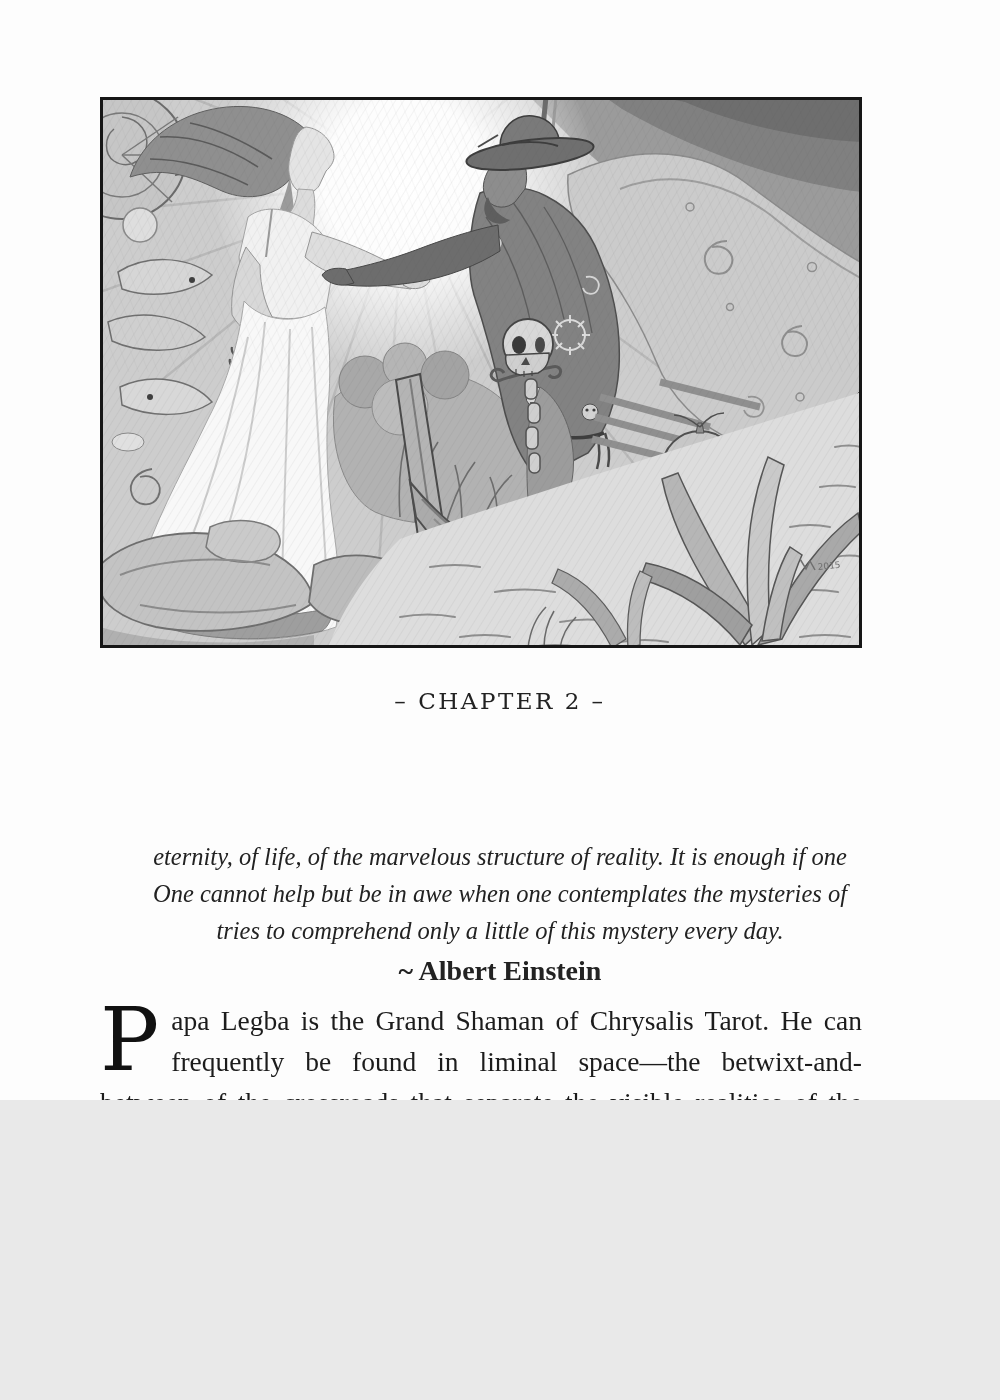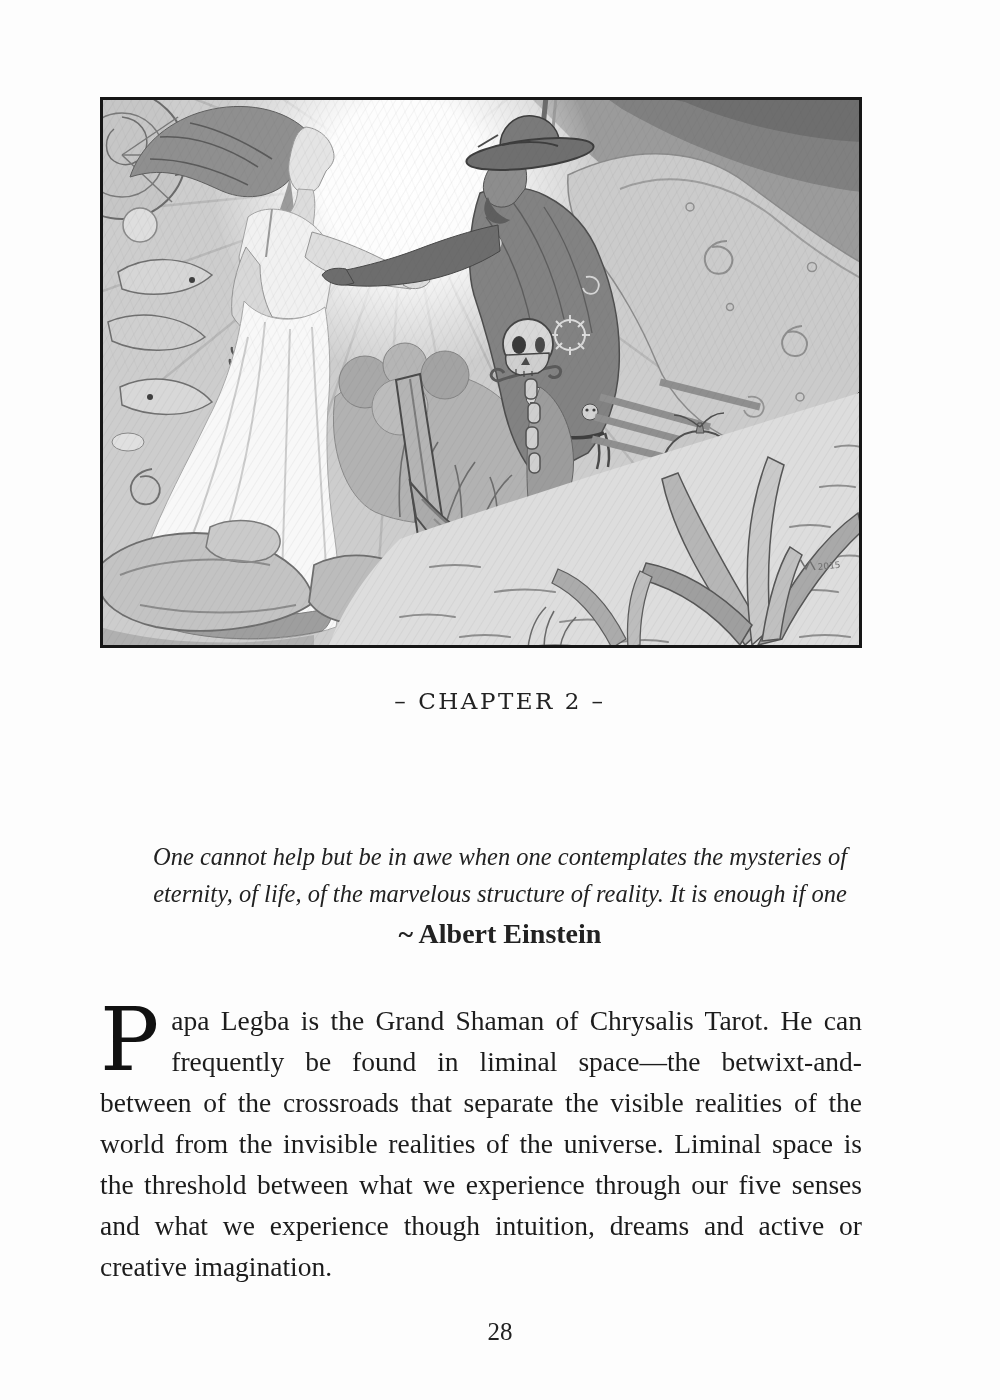--- a/index.html
+++ b/index.html
@@ -1,18 +1,18 @@
 <!DOCTYPE html>
 <html><head>
 <meta charset="utf-8">
 <style>
   html,body { margin:0; padding:0; background:#e9e9e9; }
   .page {
     position:relative;
-    width:1000px; height:1400px;
+    width:1000px; height:1100px;
     margin:0 auto;
     background:#fdfdfd;
     color:#1d1d1d;
     font-family:"Liberation Serif", serif;
     overflow:hidden;
   }
   .illustration-wrap {
     position:absolute; left:100px; top:97px;
     width:762px; height:551px;
   }
@@ -333,22 +333,23 @@
       <rect x="0" y="0" width="762" height="275" fill="url(#pencilB)"></rect>
 
       <rect x="1.5" y="1.5" width="759" height="548" fill="none" stroke="#161616" stroke-width="3"></rect>
     </svg>
   </div>
 
   <div class="kicker">– CHAPTER 2 –</div>
 
 
   <div class="epigraph">
+    <div class="quote-line">eternity, of life, of the marvelous structure of reality. It is enough if one</div>
     <div class="quote-line">One cannot help but be in awe when one contemplates the mysteries of</div>
-    <div class="quote-line">eternity, of life, of the marvelous structure of reality. It is enough if one</div>
+    <div class="quote-line">tries to comprehend only a little of this mystery every day.</div>
     <div class="attribution">~ Albert Einstein</div>
   </div>
 
   <div class="body-text">
     <span class="drop-cap">P</span><span>apa Legba is the Grand Shaman of Chrysalis Tarot. He can frequently be found in liminal space—the betwixt-and-between of the crossroads that separate the visible realities of the world from the invisible realities of the universe. Liminal space is the threshold between what we experience through our five senses and what we experience though intuition, dreams and active or creative imagination.</span>
   </div>
 
   <div class="page-number">28</div>
 
 </div>

